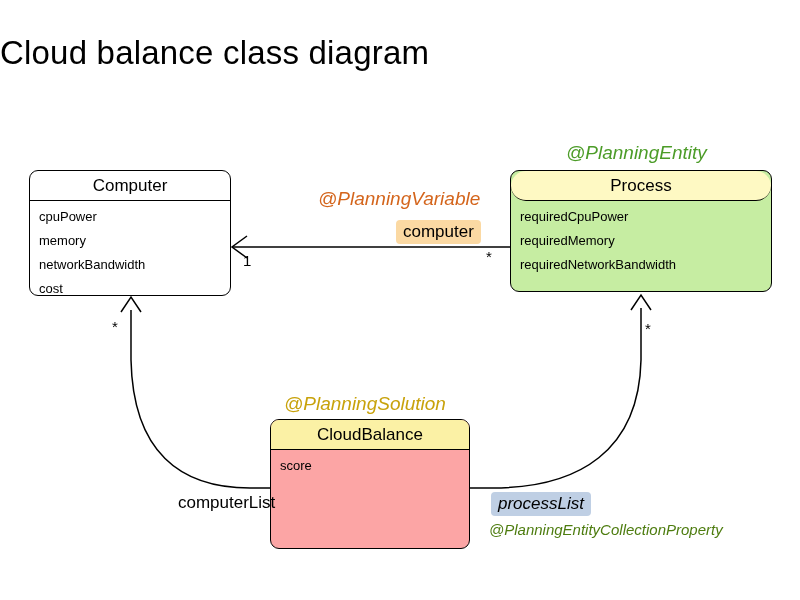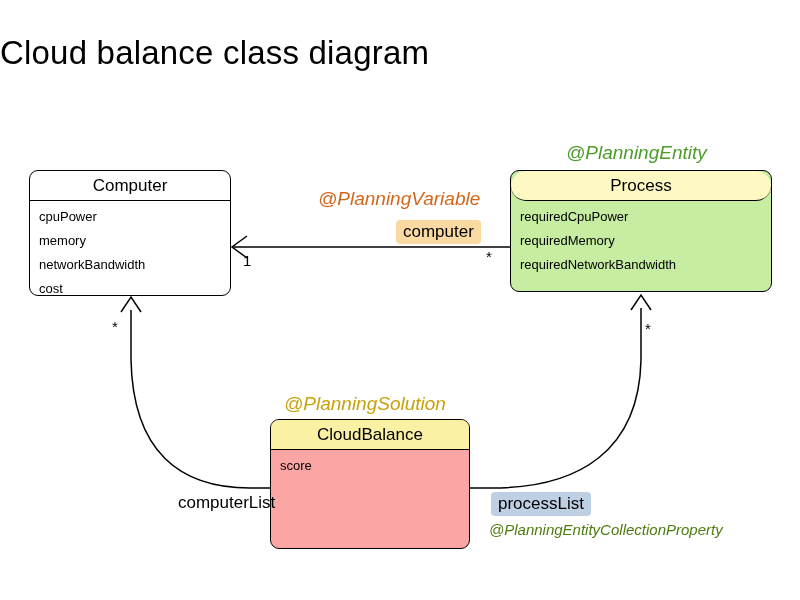--- a/index.html
+++ b/index.html
@@ -131,20 +131,21 @@
     left: 396px;
     top: 220px;
     background: #fbd9a3;
     color: #000;
   }
   #badge-process-list {
     left: 491px;
     top: 492px;
     background: #bfcfe4;
     color: #000;
+    font-style: italic;
   }
 
   
   .edge-label {
     position: absolute;
     font-size: 17px;
     white-space: nowrap;
     color: #000;
   }
   #label-computer-list {

